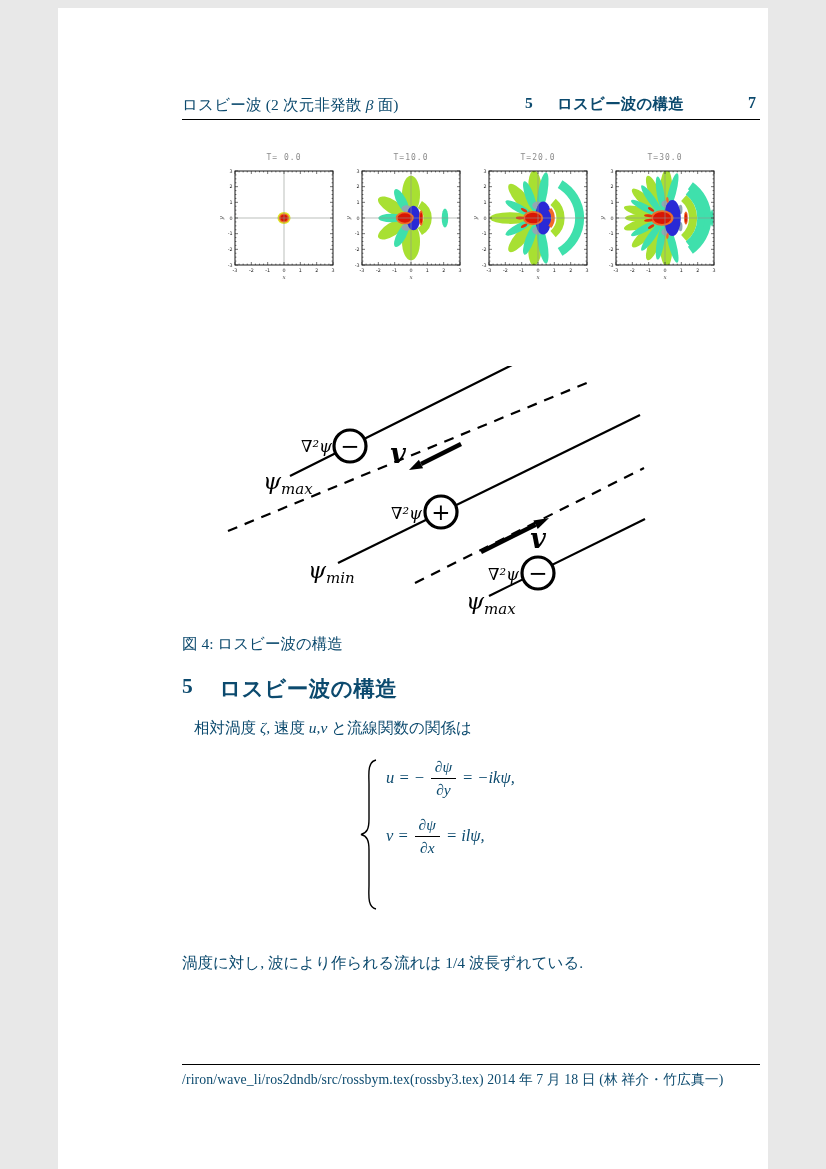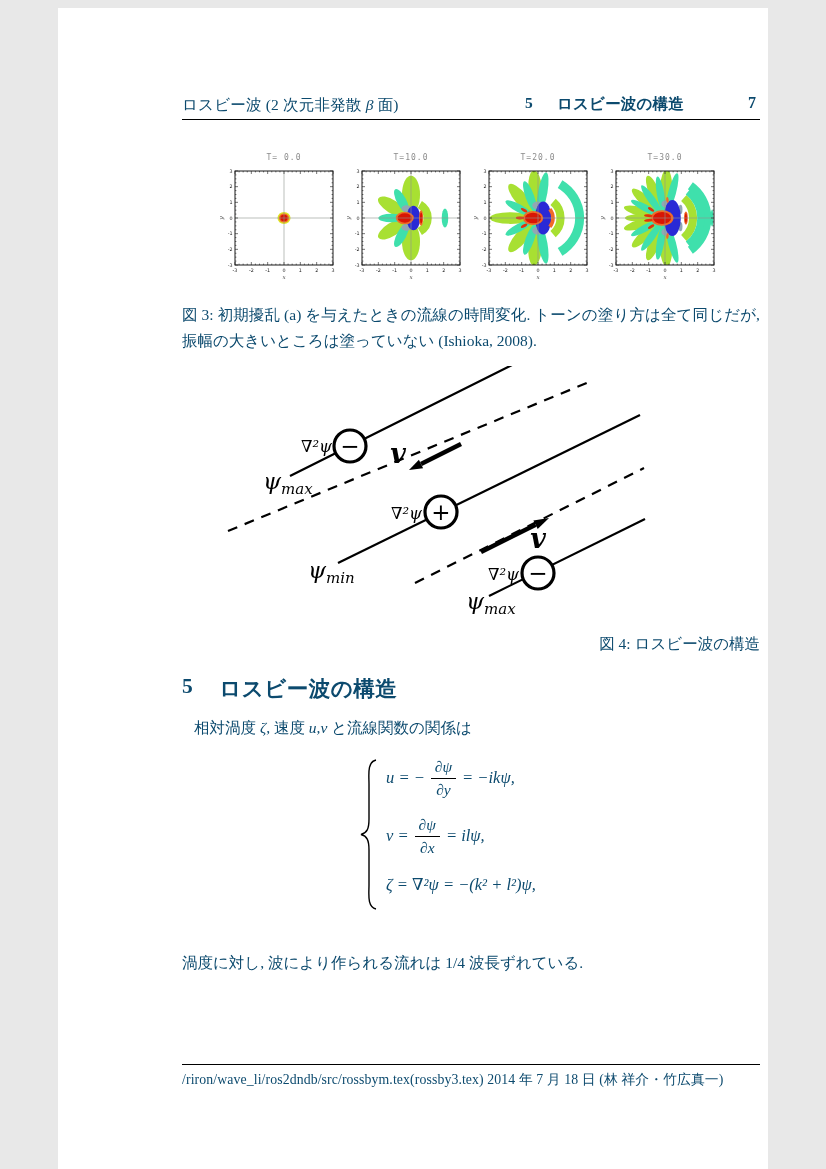--- a/index.html
+++ b/index.html
@@ -634,21 +634,20 @@
         <text x="17.5" y="56.133333333333326" text-anchor="end" class="tk">1</text>
         <text x="17.5" y="71.8" text-anchor="end" class="tk">0</text>
         <text x="17.5" y="87.46666666666665" text-anchor="end" class="tk">-1</text>
         <text x="17.5" y="103.13333333333333" text-anchor="end" class="tk">-2</text>
         <text x="17.5" y="118.8" text-anchor="end" class="tk">-3</text>
         <text x="69" y="131" text-anchor="middle" class="ax">x</text>
         <text x="8" y="70" text-anchor="middle" class="ax" transform="rotate(-90 8 70)">y</text>
       </svg>
     </div>
 
-  <div class="abs body-text" style="left:124px;top:294px;">図 3: 初期擾乱 (a) を与えたときの流線の時間変化. トーンの塗り方は全て同じだが, 振幅の大きいところは塗っていない (Ishioka, 2008).</div>
 
   <svg class="abs" style="left:150px;top:358px;" width="560" height="268" viewBox="0 0 560 268">
 
     <line class="f4dash" x1="20" y1="165" x2="386" y2="14"></line>
     <line class="f4dash" x1="207" y1="217" x2="436" y2="102"></line>
     <line class="f4line" x1="82" y1="110" x2="304" y2="-1"></line>
     <line class="f4line" x1="130" y1="197" x2="432" y2="49"></line>
     <line class="f4line" x1="281" y1="230" x2="437" y2="153"></line>
 
     <circle class="f4circ" cx="142" cy="80" r="16"></circle>
@@ -667,21 +666,21 @@
     <text class="f4psi" x="258" y="243"><tspan>ψ</tspan><tspan class="f4sub" dy="5">max</tspan></text>
 
     <line class="arrowbold" x1="253" y1="78" x2="213" y2="98"></line>
     <polygon points="201,104 210.9,93.7 215.1,102.3" fill="#000"></polygon>
     <line class="arrowbold" x1="273" y1="186" x2="327.6" y2="158.7"></line>
     <polygon points="341,152 329.7,163 325.4,154.4" fill="#000"></polygon>
     <text class="f4v" x="190" y="97" text-anchor="middle">v</text>
     <text class="f4v" x="330" y="182" text-anchor="middle">v</text>
   </svg>
 
-  <div class="abs" style="left:124px;top:626px;width:578px;text-align:right;font-size:15.5px;">図 4: ロスビー波の構造</div>
+  <div class="abs" style="left:124px;top:626px;width:578px;text-align:left;font-size:15.5px;">図 4: ロスビー波の構造</div>
 
   <div class="abs heading" style="left:124px;top:666px;">
     <span>5</span>
     <span>ロスビー波の構造</span>
   </div>
 
   <div class="abs body-text" style="left:136px;top:707px;"><span>相対渦度 </span><span class="it">ζ</span><span>, 速度 </span><span class="it">u,v</span><span> と流線関数の関係は</span></div>
 
   <div class="abs eq-block" style="left:302px;top:747px;">
     <svg class="abs" style="left:0;top:4px;" width="20" height="152" viewBox="0 0 20 152">
@@ -696,23 +695,20 @@
       <span>= −ikψ,</span>
     </div>
     <div class="eqrow" style="top:58px;">
       <span>v =</span>
       <span class="frac">
           <span class="num">∂ψ</span>
           <span class="den">∂x</span>
         </span>
       <span>= ilψ,</span>
     </div>
-    <div class="eqrow" style="top:112px;height:36px;">
-      <span>ζ = ∇²ψ = −(k² + l²)ψ,</span>
-    </div>
   </div>
 
 
   <div class="abs body-text" style="left:124px;top:942px;">渦度に対し, 波により作られる流れは 1/4 波長ずれている.</div>
 
   <div class="abs rule" style="left:124px;top:1056px;width:578px;"></div>
   <div class="abs footer-text" style="left:124px;top:1063px;">/riron/wave_li/ros2dndb/src/rossbym.tex(rossby3.tex)  2014 年 7 月 18 日 (林 祥介・竹広真一)</div>
 
 </div>
 

